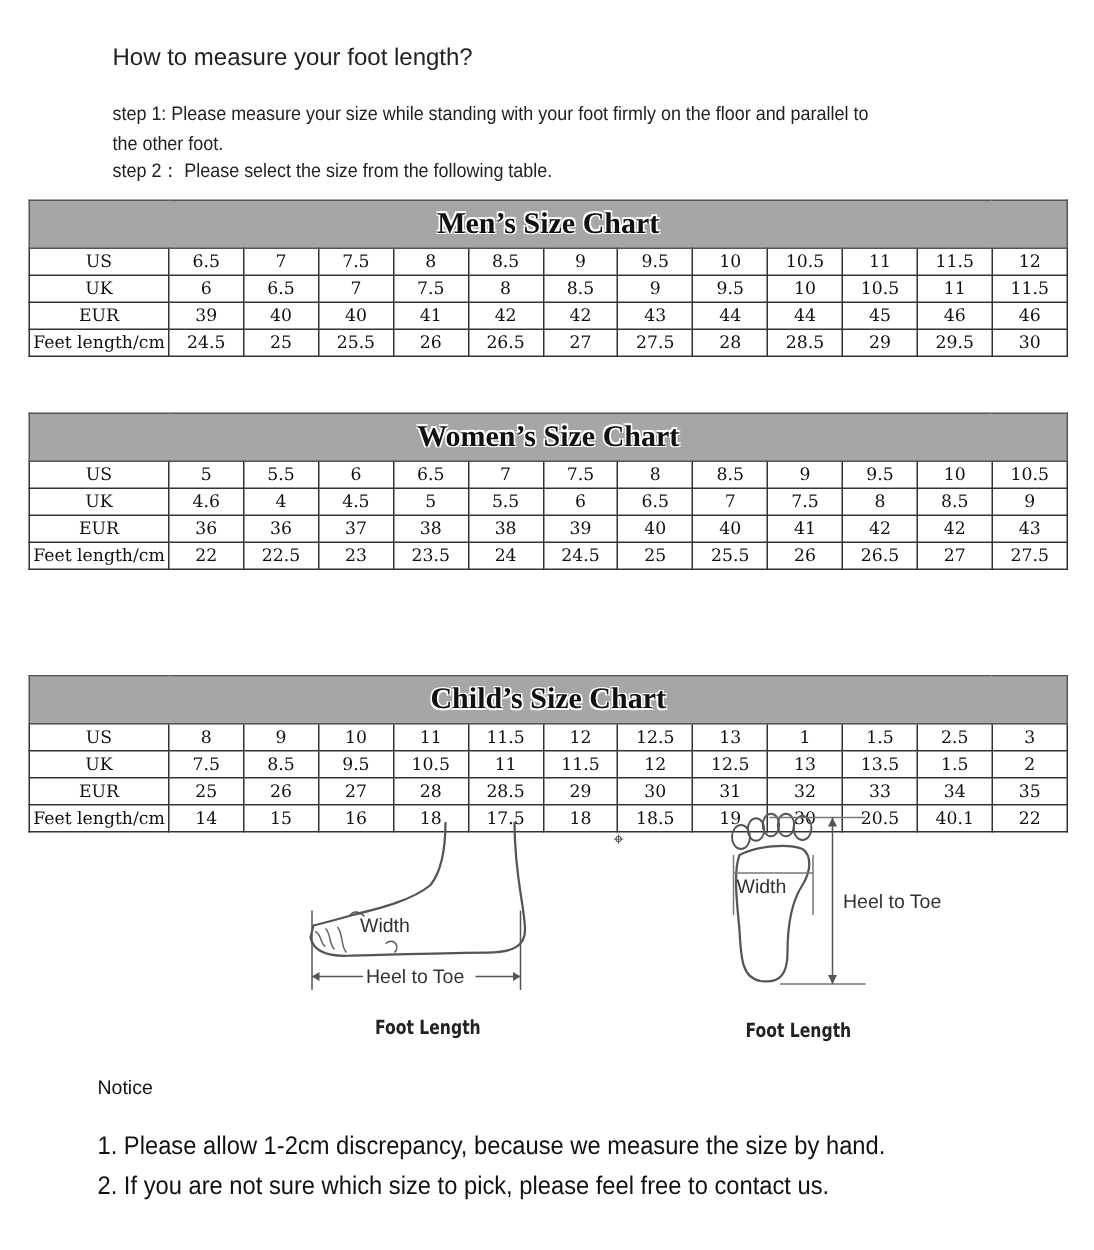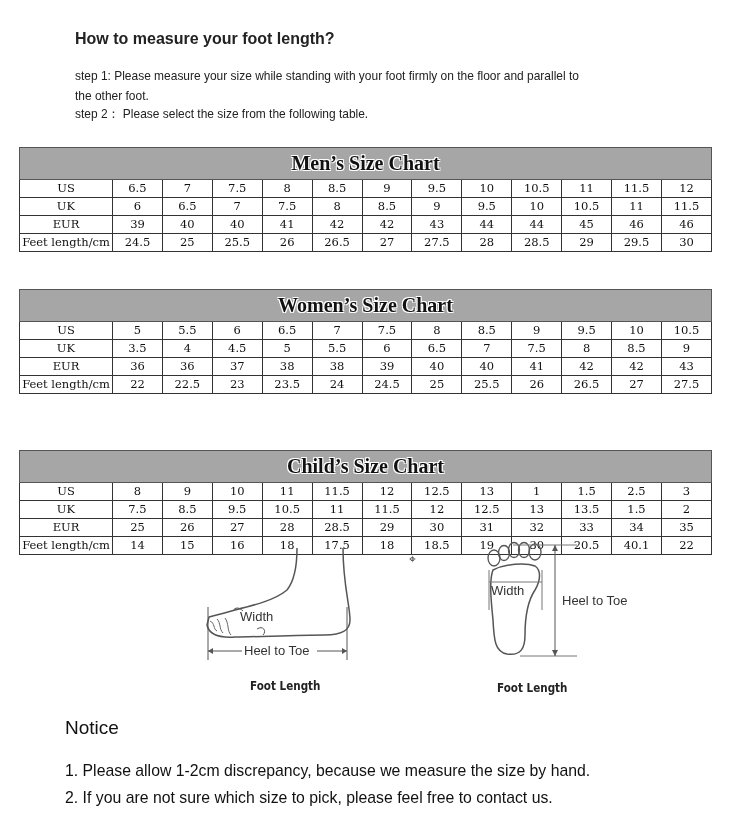--- a/index.html
+++ b/index.html
@@ -1,39 +1,39 @@
 <!DOCTYPE html>
 <html><head>
 <meta charset="utf-8">
 <style>
   html, body { margin: 0; padding: 0; background: #ffffff; }
   body { width: 729px; height: 833px; position: relative; overflow: hidden; font-family: "Liberation Sans", sans-serif; color: #111; }
   .intro { position: absolute; left: 75px; top: 30px; width: 640px; }
-  .intro-title { font-size: 16px; margin: 0 0 18px 0; color: #222; font-weight: bold; }
+  .intro-title { font-size: 16px; margin: 0 0 18px 0; color: #222; }
   .intro-step { font-size: 13px; margin: 0; line-height: 20px; color: #222; transform: scaleX(0.92); transform-origin: left; white-space: nowrap; }
   .intro-step.s2 { line-height: 16px; }
 
   .size-table { position: absolute; left: 19px; width: 693px; border-collapse: collapse; font-family: "DejaVu Serif", serif; font-size: 11.5px; table-layout: fixed; }
   .size-table th.table-title { background: #a6a6a6; height: 31px; padding: 0; border: 1px solid #555; font-family: "Liberation Serif", serif; font-weight: bold; font-size: 20px; color: #111; text-shadow: 1px 1px 0 #fff, -1px -1px 0 #fff, 1px -1px 0 #fff, -1px 1px 0 #fff; text-align: center; }
   .size-table td { border: 1px solid #333; height: 17px; padding: 0; text-align: center; background: #fff; line-height: 17px; }
   .size-table td.row-label { font-weight: normal; white-space: nowrap; }
   .size-table col.c0 { width: 93px; }
 
-  #men-table { top: 147px; }
-  #women-table { top: 289px; padding-left: 48px; }
+  #men-table { top: 133px; }
+  #women-table { top: 275px; padding-left: 48px; }
   #child-table { top: 418px; margin-top: 32px; }
 
   .illus { position: absolute; text-align: right; }
   .illus-caption { position: absolute; font-family: "DejaVu Sans", sans-serif; font-size: 13px; font-weight: bold; transform: scaleX(0.8); transform-origin: left; white-space: nowrap; color: #222; }
   .illus-label { font-family: "Liberation Sans", sans-serif; font-size: 13px; fill: #333; }
 
   .cursor-icon { position: absolute; left: 409px; top: 553px; width: 12px; height: 12px; font-size: 12px; line-height: 12px; color: #333; }
 
   .notice { position: absolute; left: 65px; top: 717px; }
-  .notice-title { font-size: 19px; margin: 0 0 18px 0; color: #111; }
+  .notice-title { font-size: 13px; margin: 0 0 18px 0; color: #111; }
   .notice-item { font-size: 17px; margin: 0; line-height: 27px; color: #111; transform: scaleX(0.93); transform-origin: left; white-space: nowrap; }
 </style>
 </head>
 <body>
 
 <div class="intro">
   <p class="intro-title">How to measure your foot length?</p>
   <p class="intro-step">step 1: Please measure your size while standing with your foot firmly on the floor and parallel to</p>
   <p class="intro-step">the other foot.</p>
   <p class="intro-step s2">step 2： Please select the size from the following table.</p>
@@ -155,21 +155,21 @@
         <td>7.5</td>
         <td>8</td>
         <td>8.5</td>
         <td>9</td>
         <td>9.5</td>
         <td>10</td>
         <td>10.5</td>
       </tr>
       <tr>
         <td class="row-label">UK</td>
-        <td>3.5</td>
+        <td>4.6</td>
         <td>4</td>
         <td>4.5</td>
         <td>5</td>
         <td>5.5</td>
         <td>6</td>
         <td>6.5</td>
         <td>7</td>
         <td>7.5</td>
         <td>8</td>
         <td>8.5</td>

